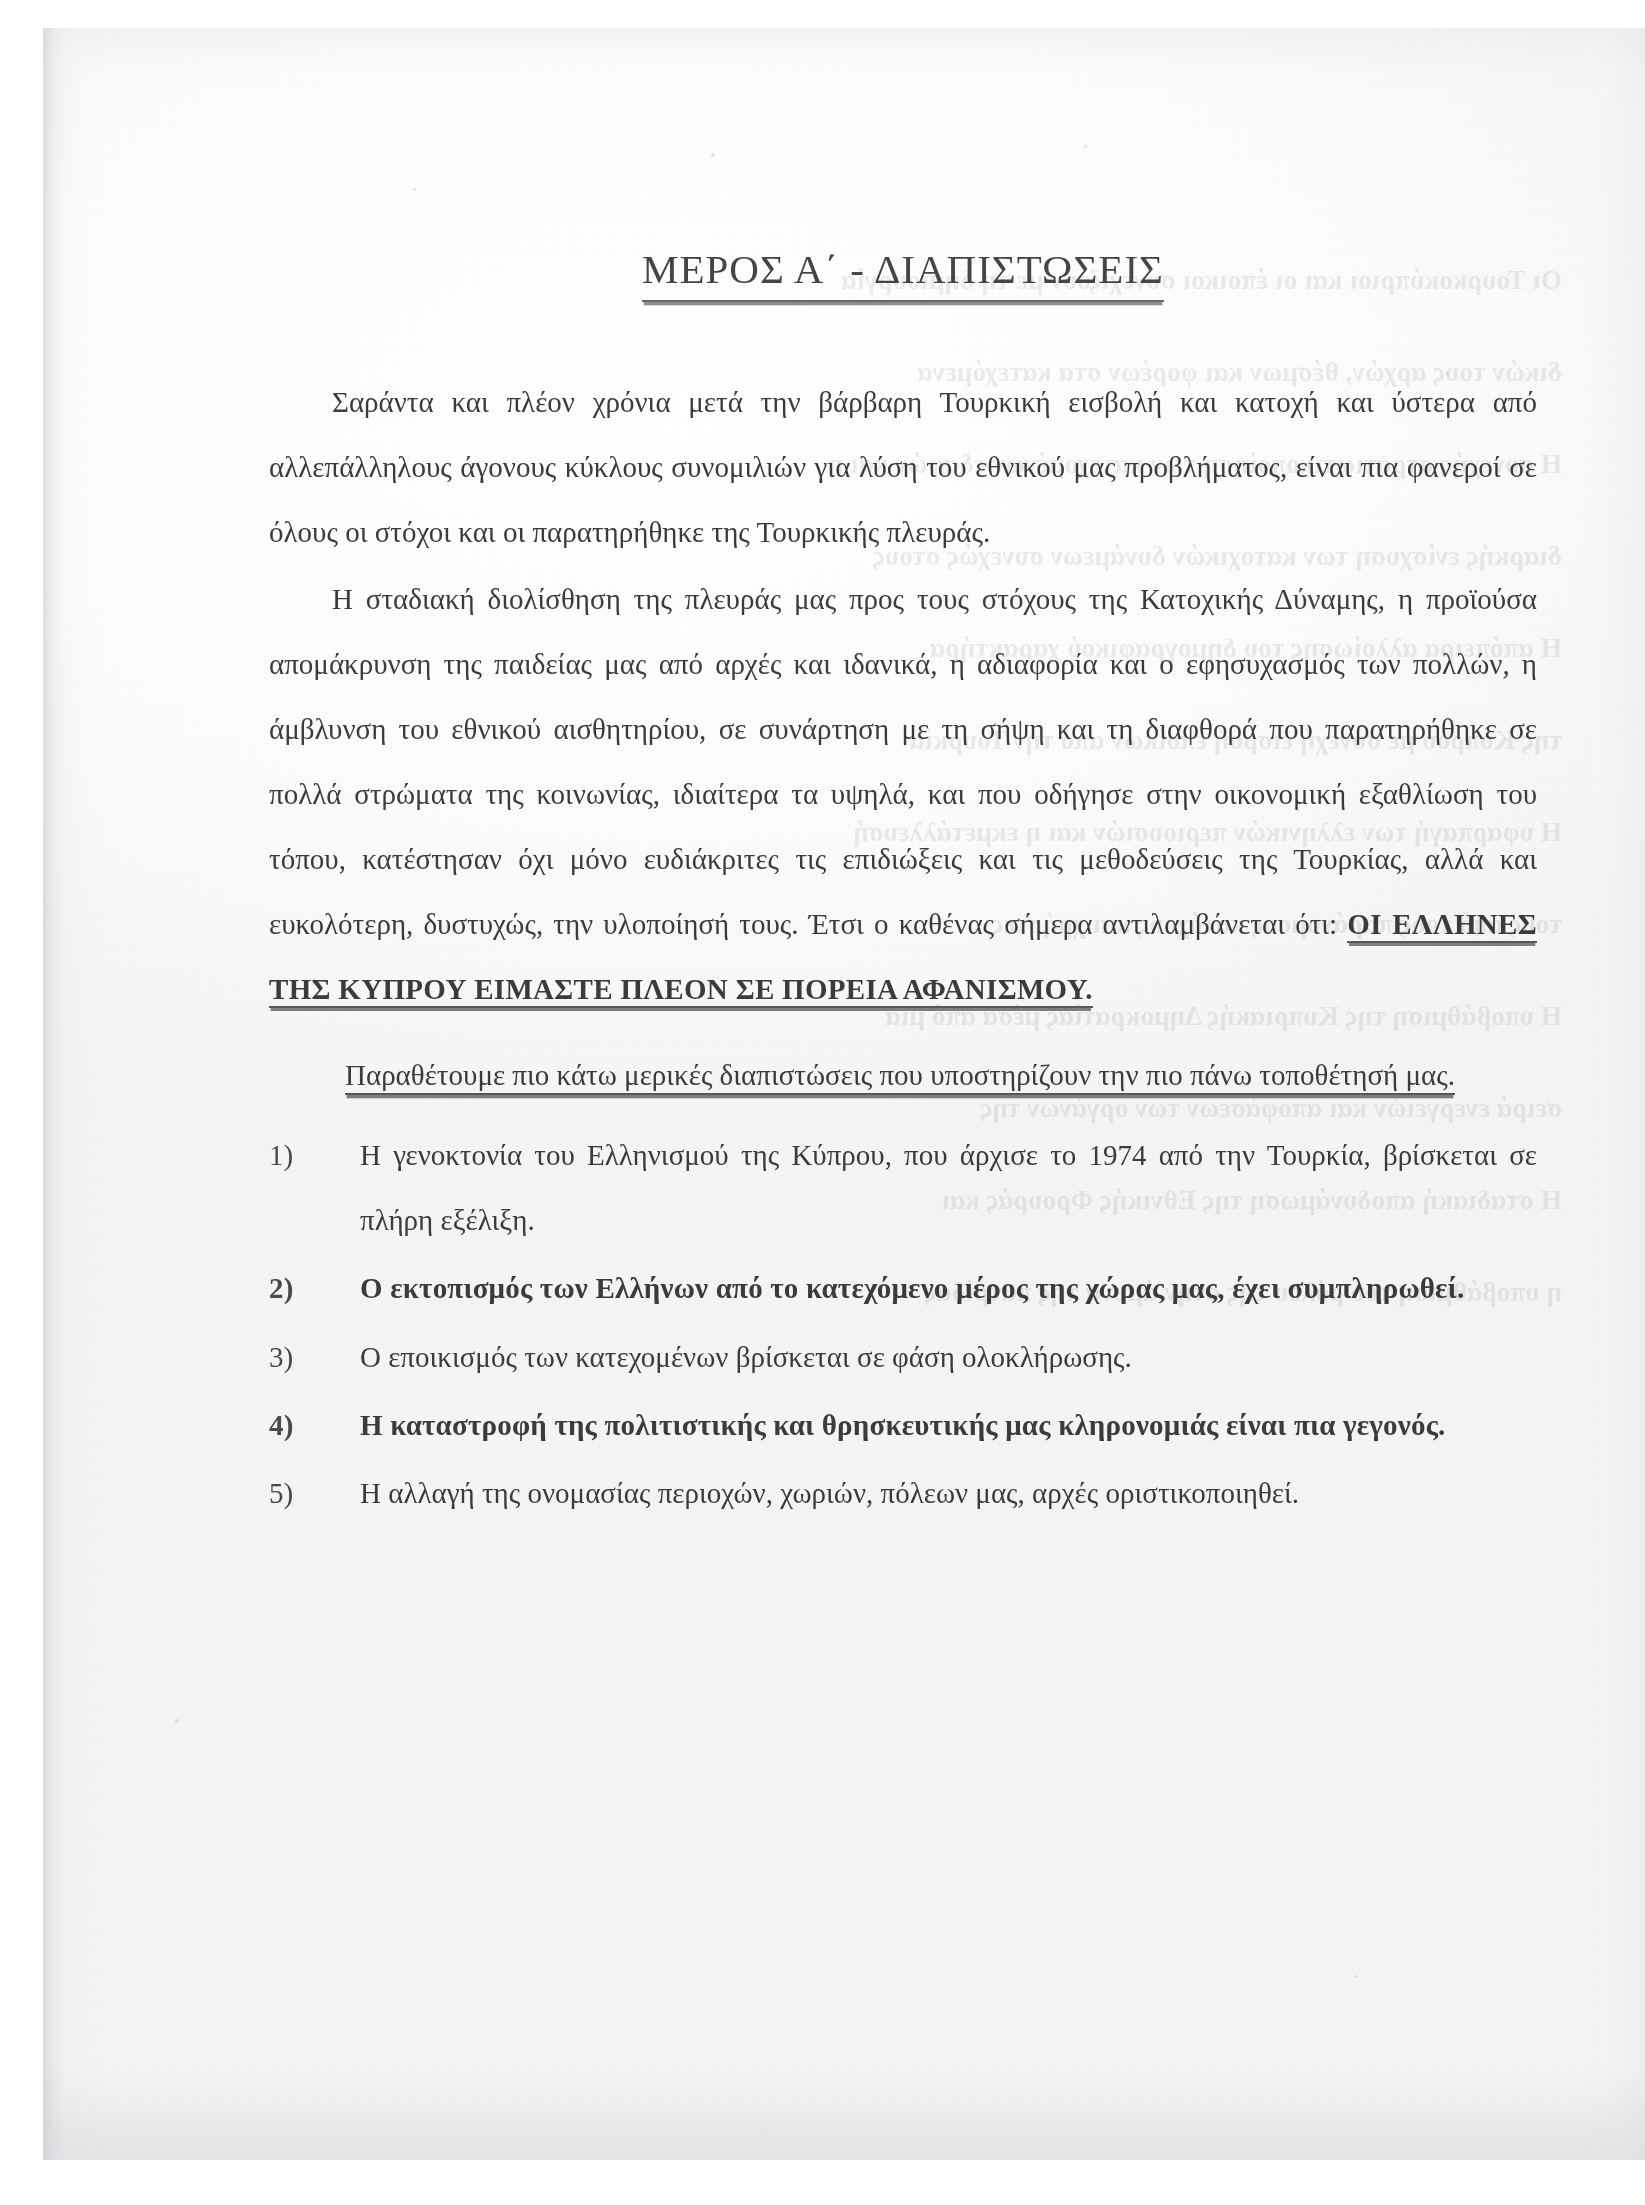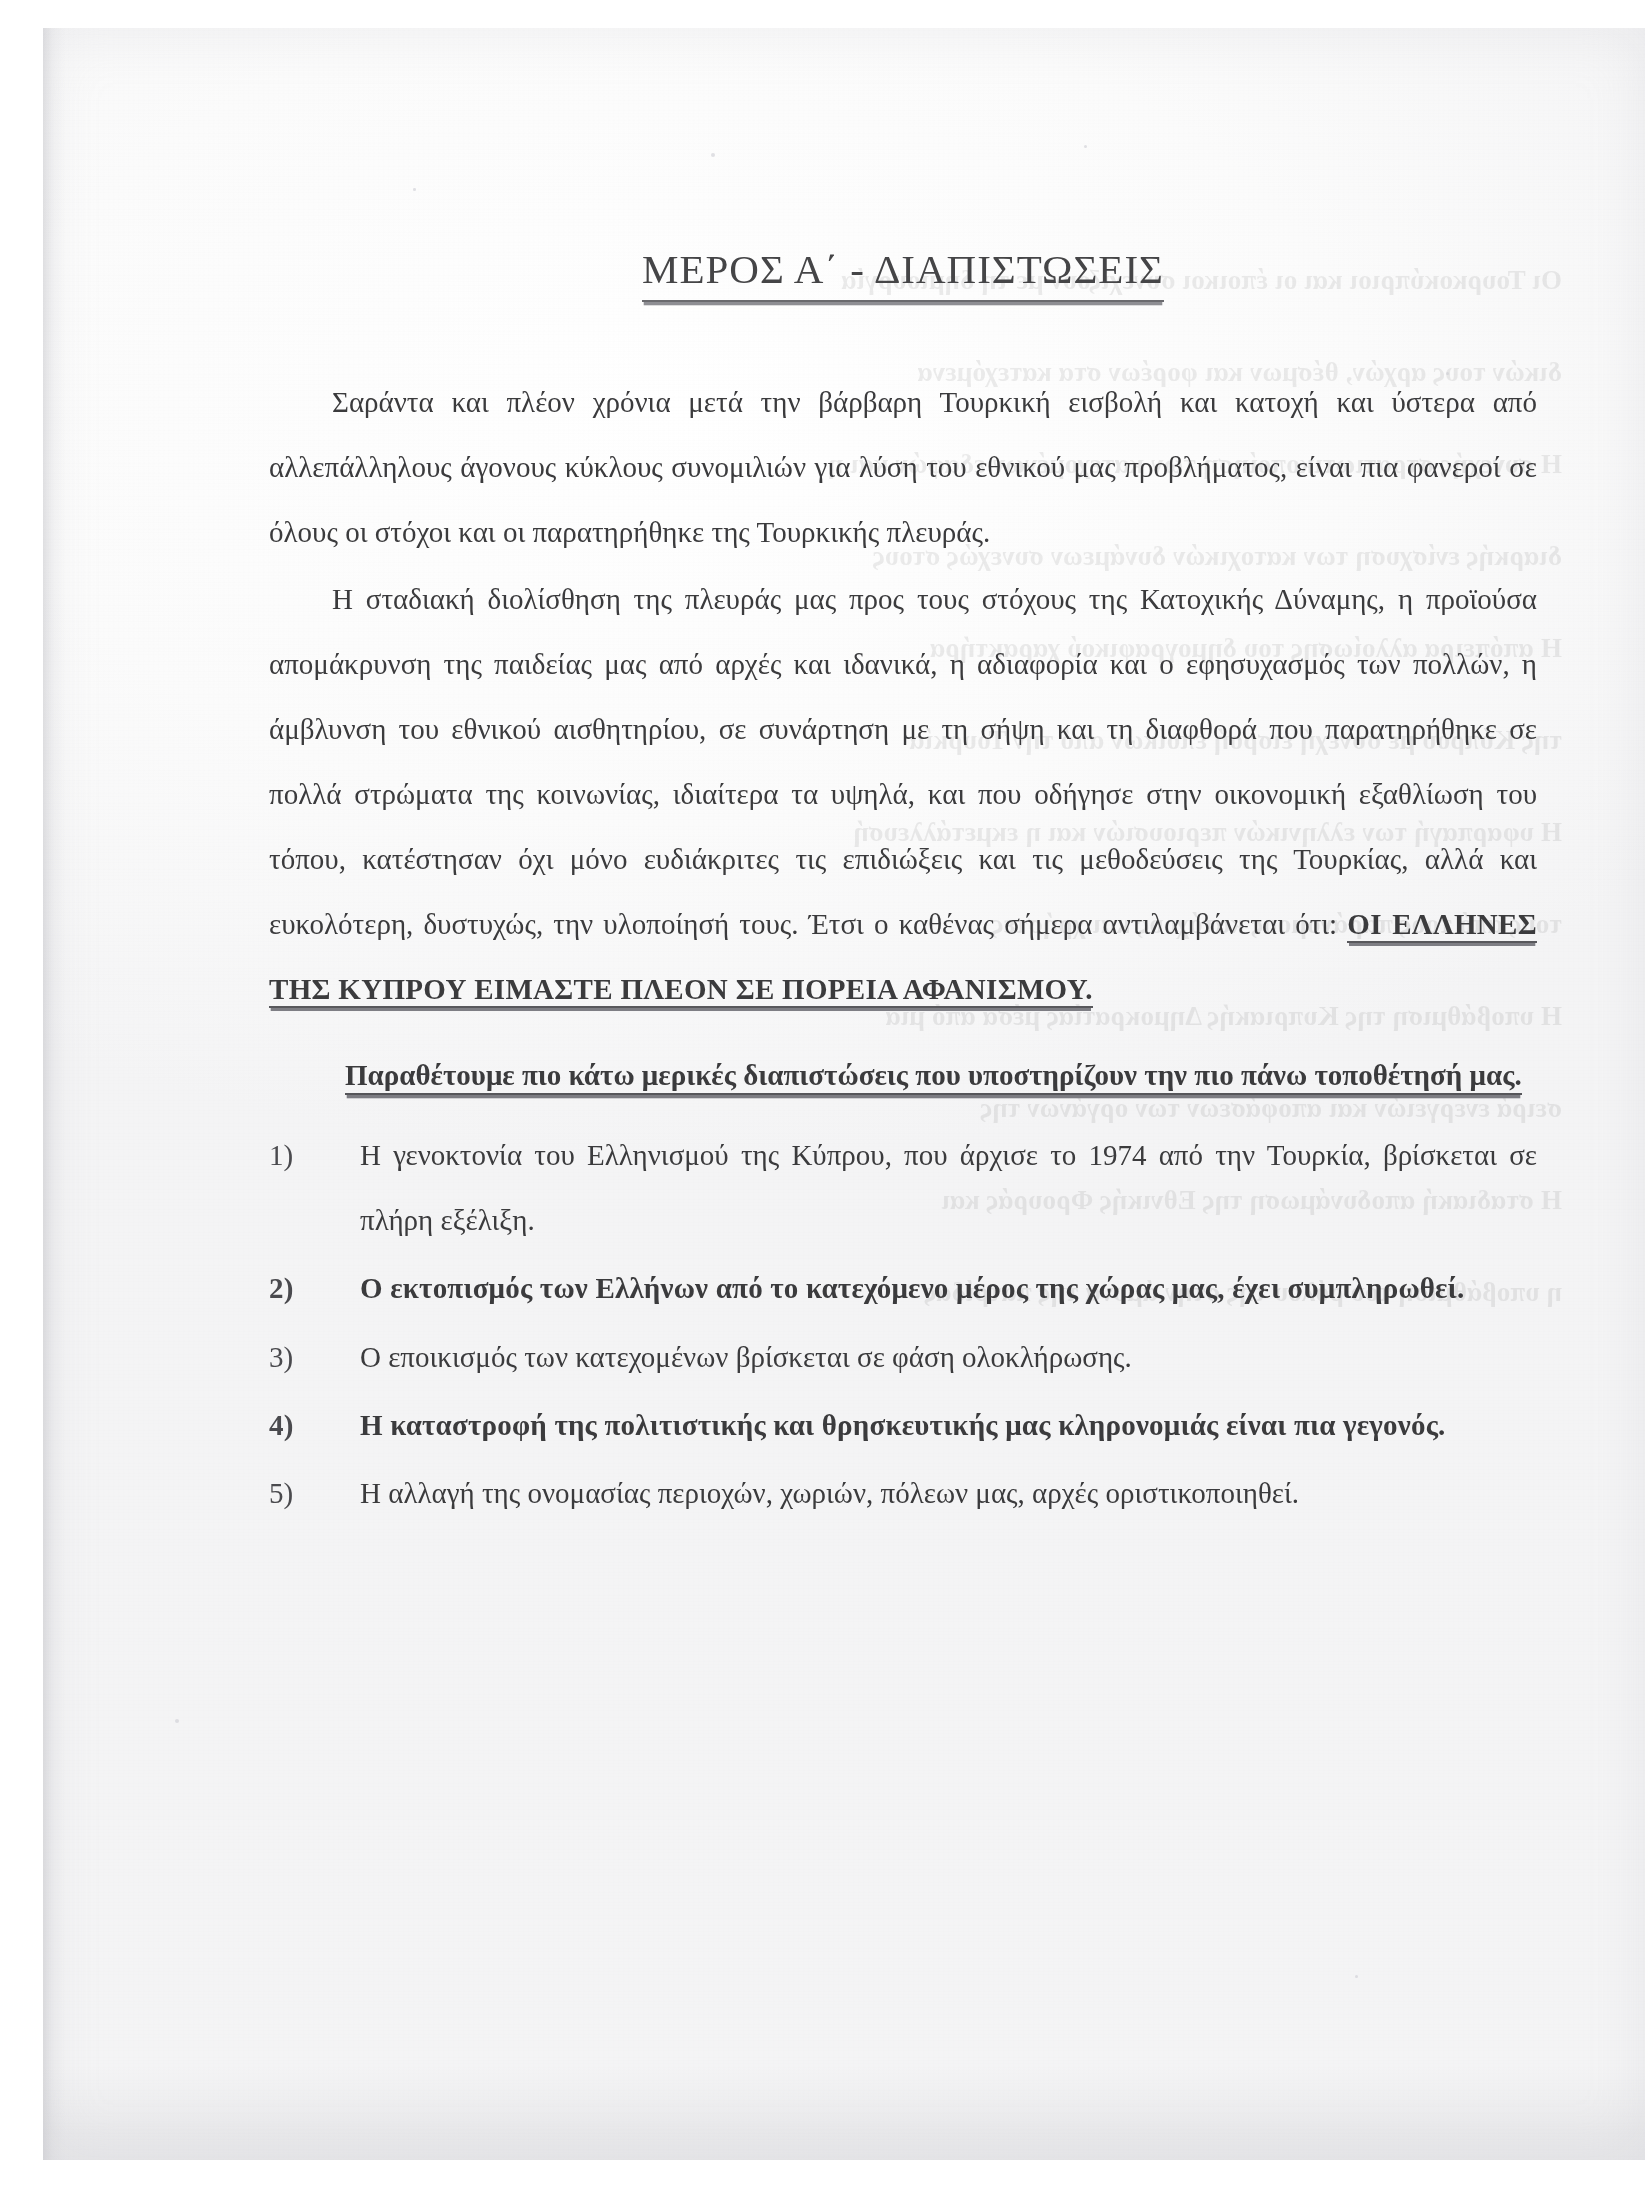--- a/index.html
+++ b/index.html
@@ -119,21 +119,21 @@
     font-weight: bold;
     letter-spacing: 0.3px;
     border-bottom: 2.5px solid #58585c;
     box-shadow: 0 5px 0 -1.7px #7e7e84;
     padding-bottom: 1.7px;
   }
 
   .lead-in {
     margin: 21.5px 0 8.3px 0;
     text-indent: 76px;
-    font-weight: bold;
+    font-weight: normal;
     text-align: justify;
   }
   .lead-in .ul2 {
     border-bottom: 2.5px solid #56565a;
     box-shadow: 0 5px 0 -1.7px #7c7c82;
     padding-bottom: 1.7px;
   }
 
   ol.findings {
     list-style: none;

